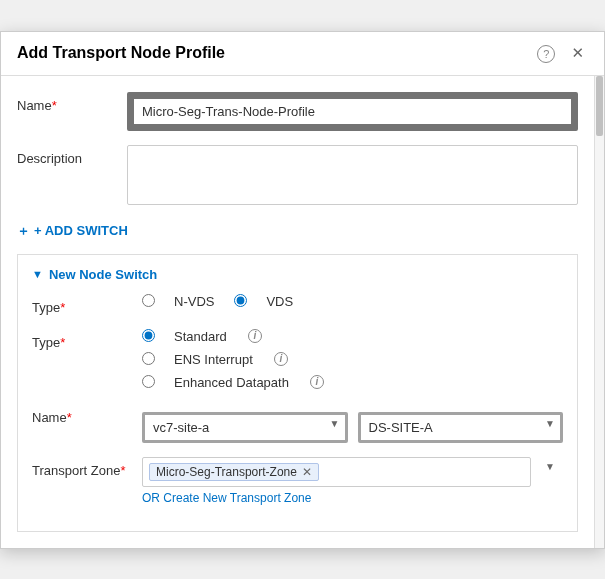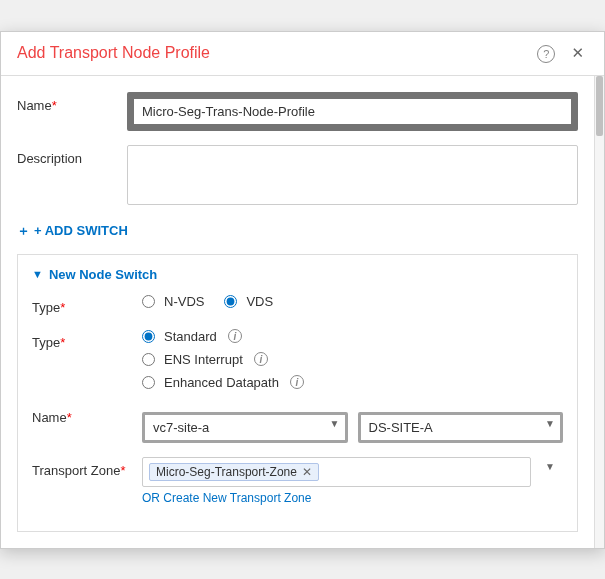--- a/index.html
+++ b/index.html
@@ -23,22 +23,22 @@
     .dialog-header {
       display: flex;
       align-items: center;
       justify-content: space-between;
       padding: 10px 16px;
       border-bottom: 1px solid #ddd;
       background: #fff;
     }
     .dialog-title {
       font-size: 16px;
-      font-weight: normal;
-      color: #ef4444;
+      font-weight: bold;
+      color: #000000;
     }
     .header-icons {
       display: flex;
       align-items: center;
       gap: 8px;
     }
     .icon-btn {
       cursor: pointer;
       color: #666;
       font-size: 15px;
@@ -116,22 +116,22 @@
       color: #0072c6;
     }
     .radio-group {
       display: flex;
       align-items: center;
       gap: 20px;
       flex-wrap: wrap;
     }
     .radio-option {
       display: flex;
-      align-items: center;
-      gap: 9px;
+      align-items: flex-start;
+      gap: 19px;
       cursor: pointer;
     }
     .radio-option input[type="radio"] {
       accent-color: #0072c6;
       cursor: pointer;
     }
     .radio-label {
       font-size: 13px;
       color: #333;
     }

